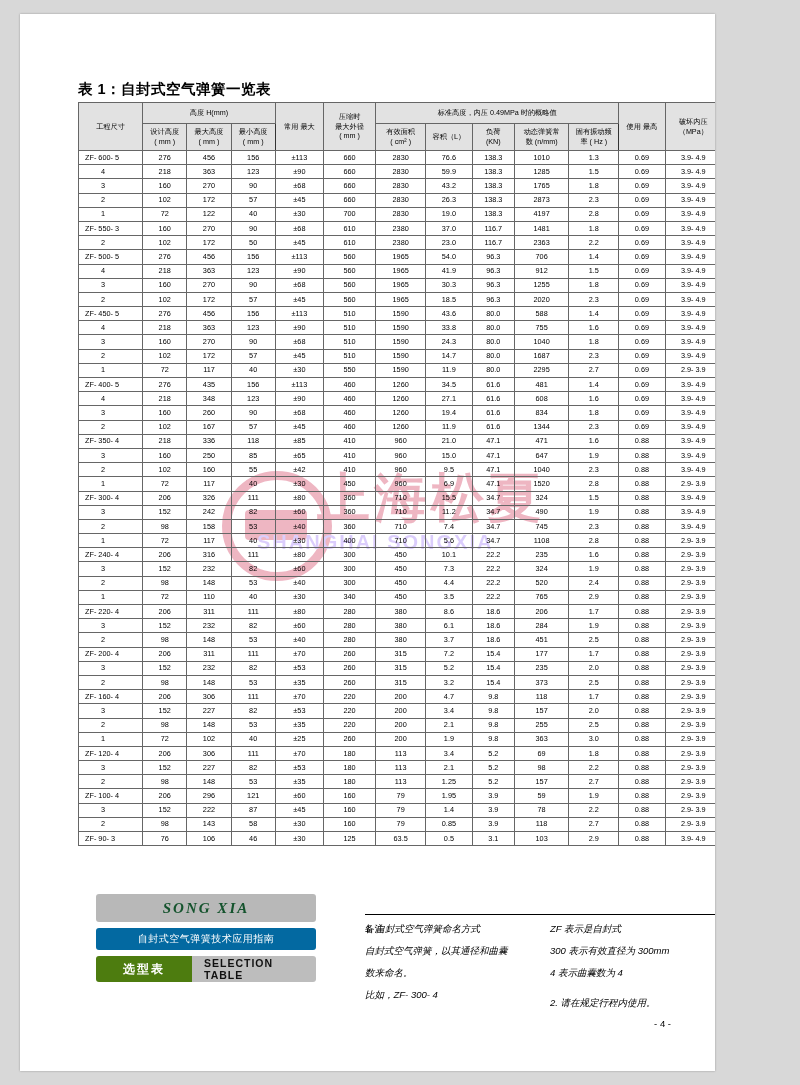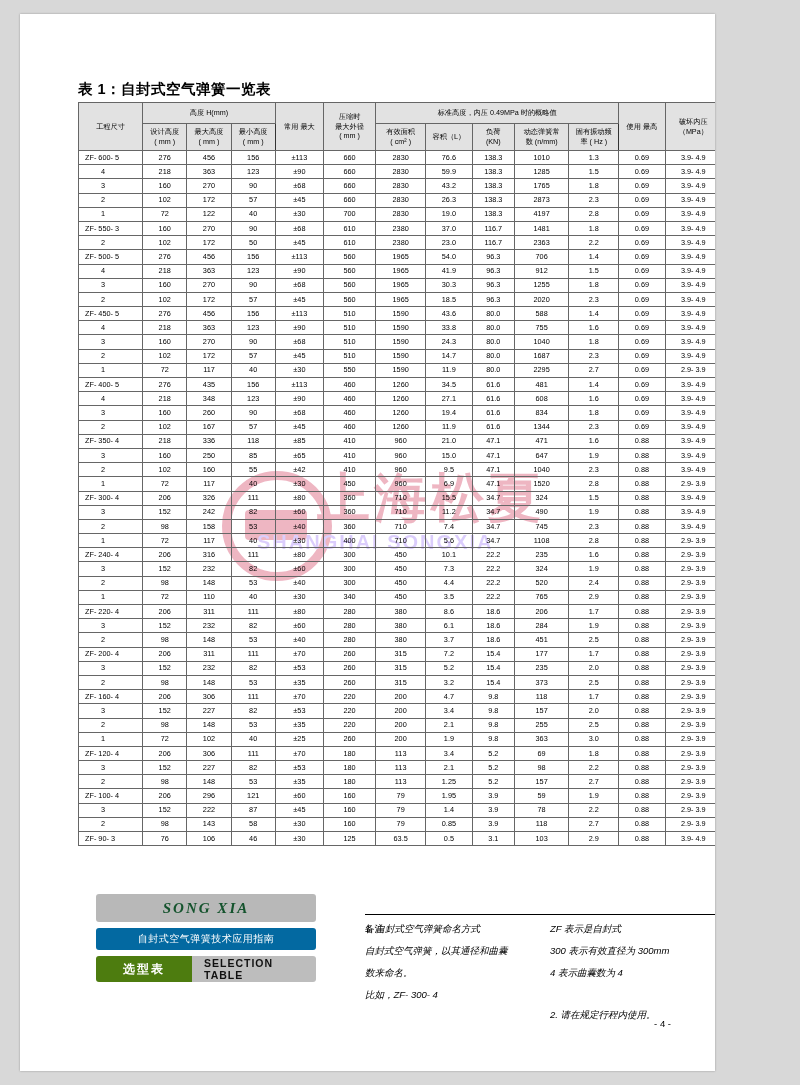--- a/index.html
+++ b/index.html
@@ -920,18 +920,18 @@
     <div class="col1">
       <p>1. 自封式空气弹簧命名方式</p>
       <p>自封式空气弹簧，以其通径和曲囊</p>
       <p>数来命名。</p>
       <p>比如，ZF- 300- 4</p>
     </div>
     <div class="col2">
       <p>ZF 表示是自封式</p>
       <p>300 表示有效直径为 300mm</p>
       <p>4 表示曲囊数为 4</p>
-      <p style="margin-top:24px">2. 请在规定行程内使用。</p>
+      <p style="margin-top:12px">2. 请在规定行程内使用。</p>
     </div>
   </div>
 
   <div class="pageno">- 4 -</div>
 </div>
 
 </body></html>

